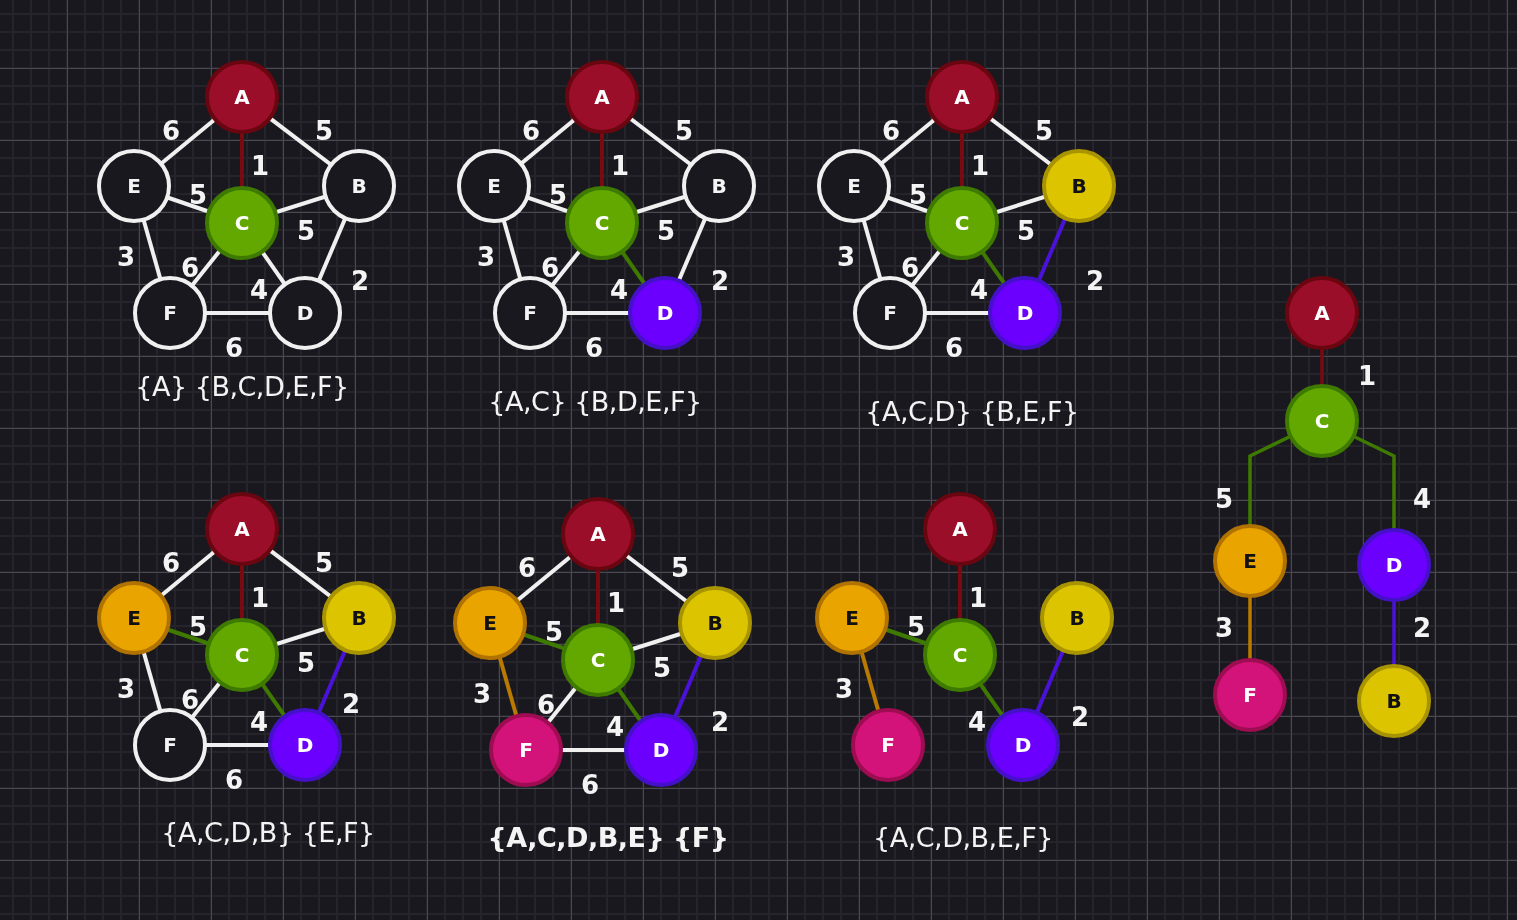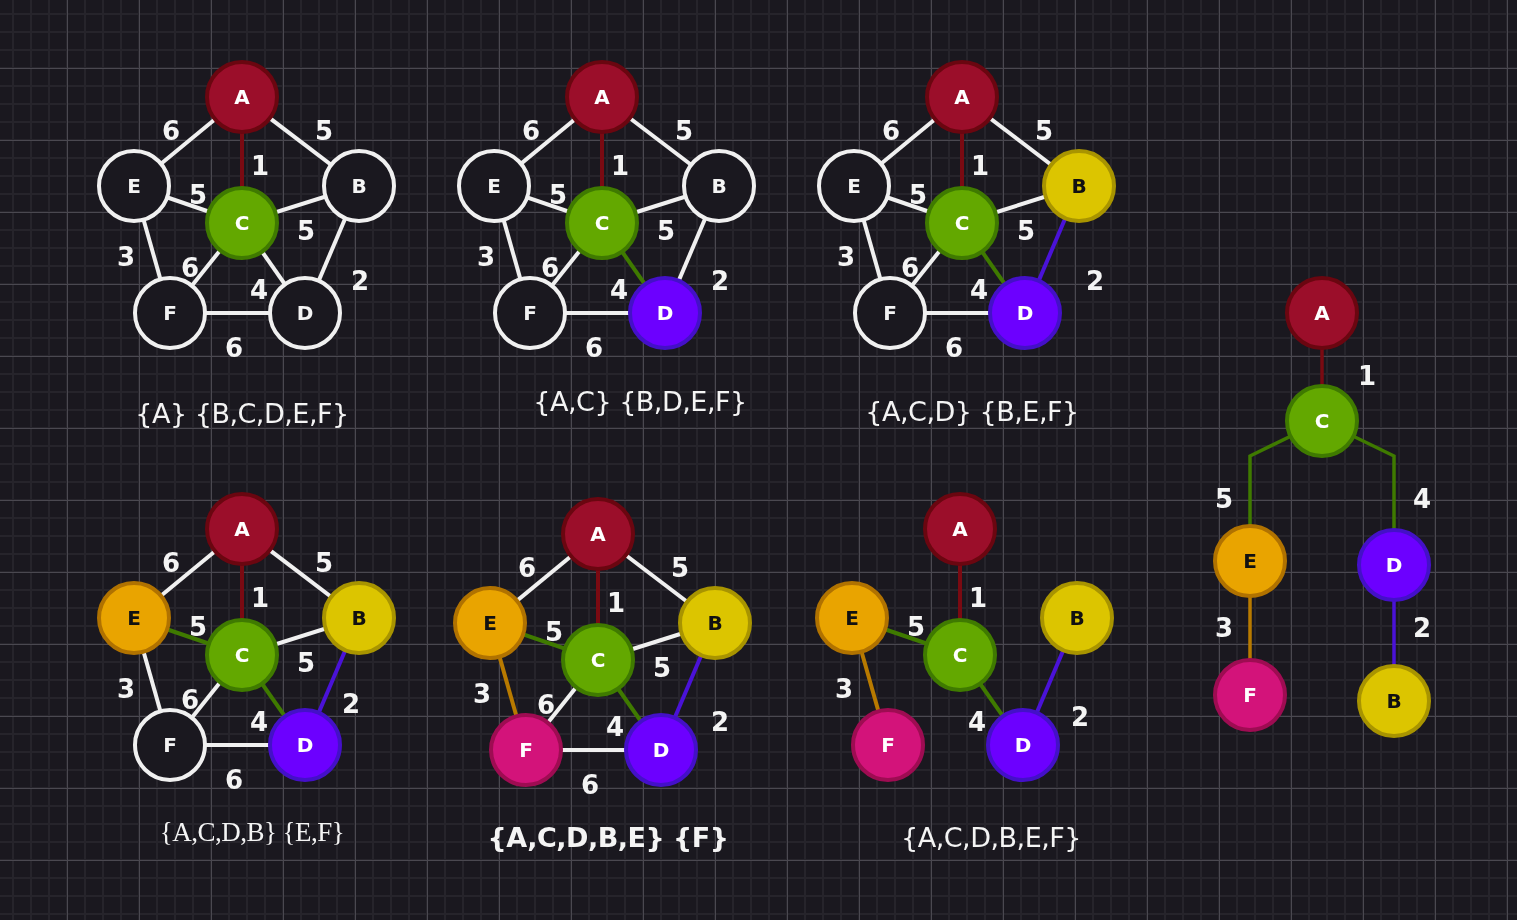--- a/index.html
+++ b/index.html
@@ -350,19 +350,19 @@
         <circle cx="1250" cy="695" r="35" fill="#d3137a" stroke="#9e0c52" stroke-width="4"></circle>
         <text x="1250" y="702" text-anchor="middle" class="node-label" fill="#ffffff">F</text>
       </g>
       <g>
         <circle cx="1394" cy="701" r="35" fill="#dcc500" stroke="#a89400" stroke-width="4"></circle>
         <text x="1394" y="708" text-anchor="middle" class="node-label" fill="#111111">B</text>
       </g>
     </g>
   </svg>
 <div id="captions">
-    <div class="caption" style="left: 242px; top: 398px;">{A} {B,C,D,E,F}</div>
-    <div class="caption" style="left: 640px; top: 386px;">{A,C} {B,D,E,F}</div>
+    <div class="caption" style="left: 242px; top: 371px;">{A} {B,C,D,E,F}</div>
+    <div class="caption" style="left: 595px; top: 386px;">{A,C} {B,D,E,F}</div>
     <div class="caption" style="left: 972px; top: 396px;">{A,C,D} {B,E,F}</div>
-    <div class="caption" style="left: 252px; top: 817px; font-family: Liberation Serif, serif;">{A,C,D,B} {E,F}</div>
+    <div class="caption" style="left: 268px; top: 817px;">{A,C,D,B} {E,F}</div>
     <div class="caption" style="left: 608px; top: 822px; font-weight: bold;">{A,C,D,B,E} {F}</div>
-    <div class="caption" style="left: 963px; top: 822px; margin-left: 28px;">{A,C,D,B,E,F}</div>
+    <div class="caption" style="left: 963px; top: 822px;">{A,C,D,B,E,F}</div>
   </div>
 
 </body></html>

